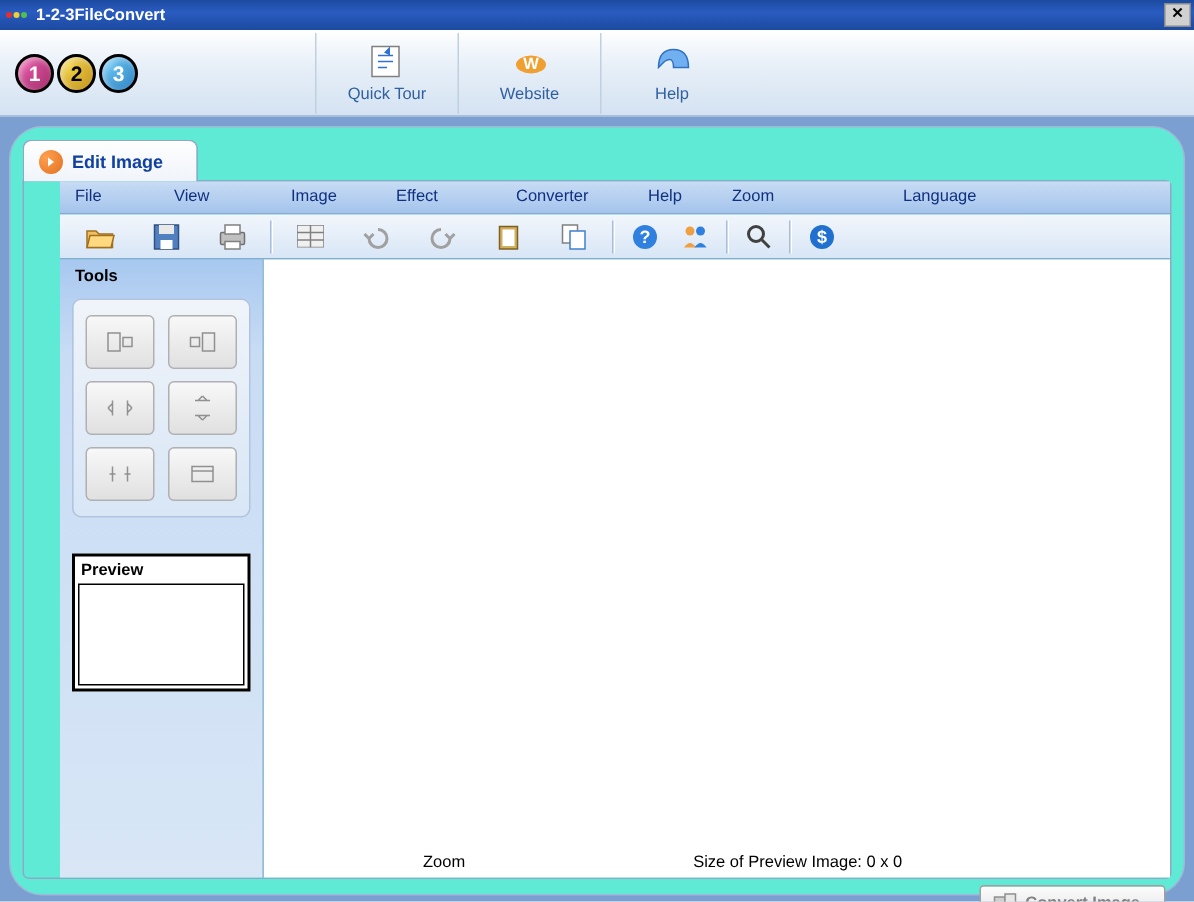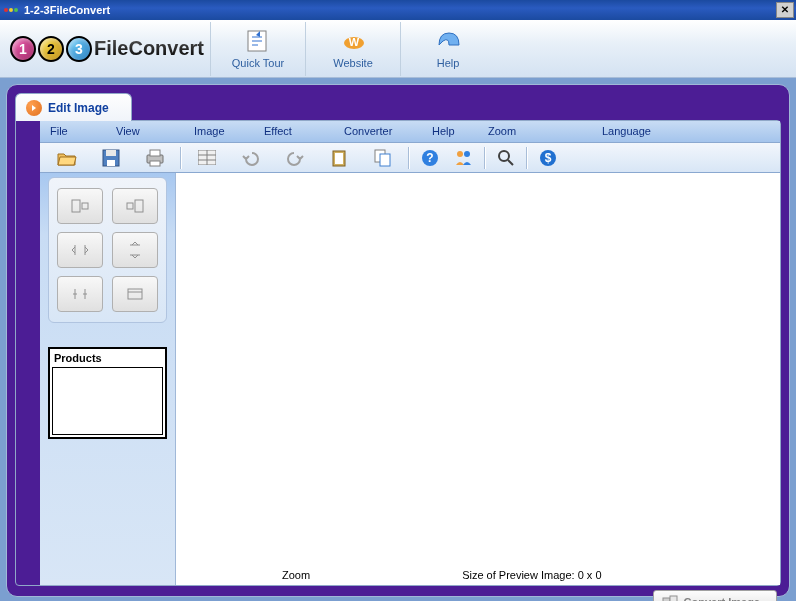--- a/index.html
+++ b/index.html
@@ -82,22 +82,22 @@
   align-items: center;
   justify-content: center;
   border-left: 1px solid #c0d0e0;
   color: #3060a0;
   font-size: 11px;
   gap: 4px;
 }
 .header-btn .hicon { width: 24px; height: 24px; }
 .main-frame {
   margin: 6px;
-  background: #4c1d95;
-  border-radius: 11px;
+  background: #5eead4;
+  border-radius: 22px;
   border: 1px solid #a0b8d8;
   height: 513px;
   padding: 8px 8px 6px 8px;
 }
 .tab-row { display: flex; height: 28px; position: relative; }
 .tab {
   height: 28px;
   padding: 0 22px 0 10px;
   display: flex;
   align-items: center;
@@ -238,21 +238,20 @@
   <span class="close-btn">✕</span>
 </div>
 
 <div class="header-bar">
   <div class="logo-area">
     <div class="logo-circles">
       <div class="logo-circle lc1">1</div>
       <div class="logo-circle lc2">2</div>
       <div class="logo-circle lc3">3</div>
     </div>
-    <span class="logo-text">FileConvert</span>
   </div>
   <div class="header-buttons" id="header-buttons">
       <div class="header-btn">
         <span class="hicon"><svg width="22" height="24">
             <rect x="2" y="2" width="18" height="20" fill="#fff" stroke="#808080"></rect>
             <path d="M6 8 L16 8 M6 12 L16 12 M6 16 L12 16" stroke="#3070d0"></path>
             <path d="M14 2 L14 8 L10 6 Z" fill="#3070d0"></path>
           </svg></span>
         <span>Quick Tour</span>
       </div>
@@ -374,20 +373,21 @@
       <div class="tb-btn narrow">
         <svg width="18" height="18" viewBox="0 0 18 18">
             <circle cx="9" cy="9" r="8" fill="#2070d0"></circle>
             <text x="9" y="13" text-anchor="middle" fill="#fff" font-size="12" font-weight="bold">$</text>
           </svg>
       </div>
     </div>
 
     <div class="main-split">
       <div class="sidebar">
+        <div class="sidebar-title">Tools</div>
         <div class="tool-panel">
           <div class="tool-btn">
               <svg width="20" height="16">
                 <rect x="2" y="2" width="8" height="12" fill="none" stroke="#909090"></rect>
                 <rect x="12" y="5" width="6" height="6" fill="none" stroke="#909090"></rect>
               </svg>
             </div>
           <div class="tool-btn">
               <svg width="20" height="16">
                 <rect x="2" y="5" width="6" height="6" fill="none" stroke="#909090"></rect>
@@ -410,21 +410,21 @@
               </svg>
             </div>
           <div class="tool-btn">
               <svg width="18" height="14">
                 <rect x="2" y="2" width="14" height="10" fill="none" stroke="#909090"></rect>
                 <line x1="2" y1="5" x2="16" y2="5" stroke="#909090"></line>
               </svg>
             </div>
         </div>
         <div class="preview-panel">
-          <div class="preview-title">Products</div>
+          <div class="preview-title">Preview</div>
           <div class="preview-box"></div>
         </div>
       </div>
       <div class="canvas">
         <div class="status-bar">
           <span class="status-zoom">Zoom</span>
           <span class="status-size">Size of Preview Image: 0 x 0</span>
         </div>
       </div>
     </div>

